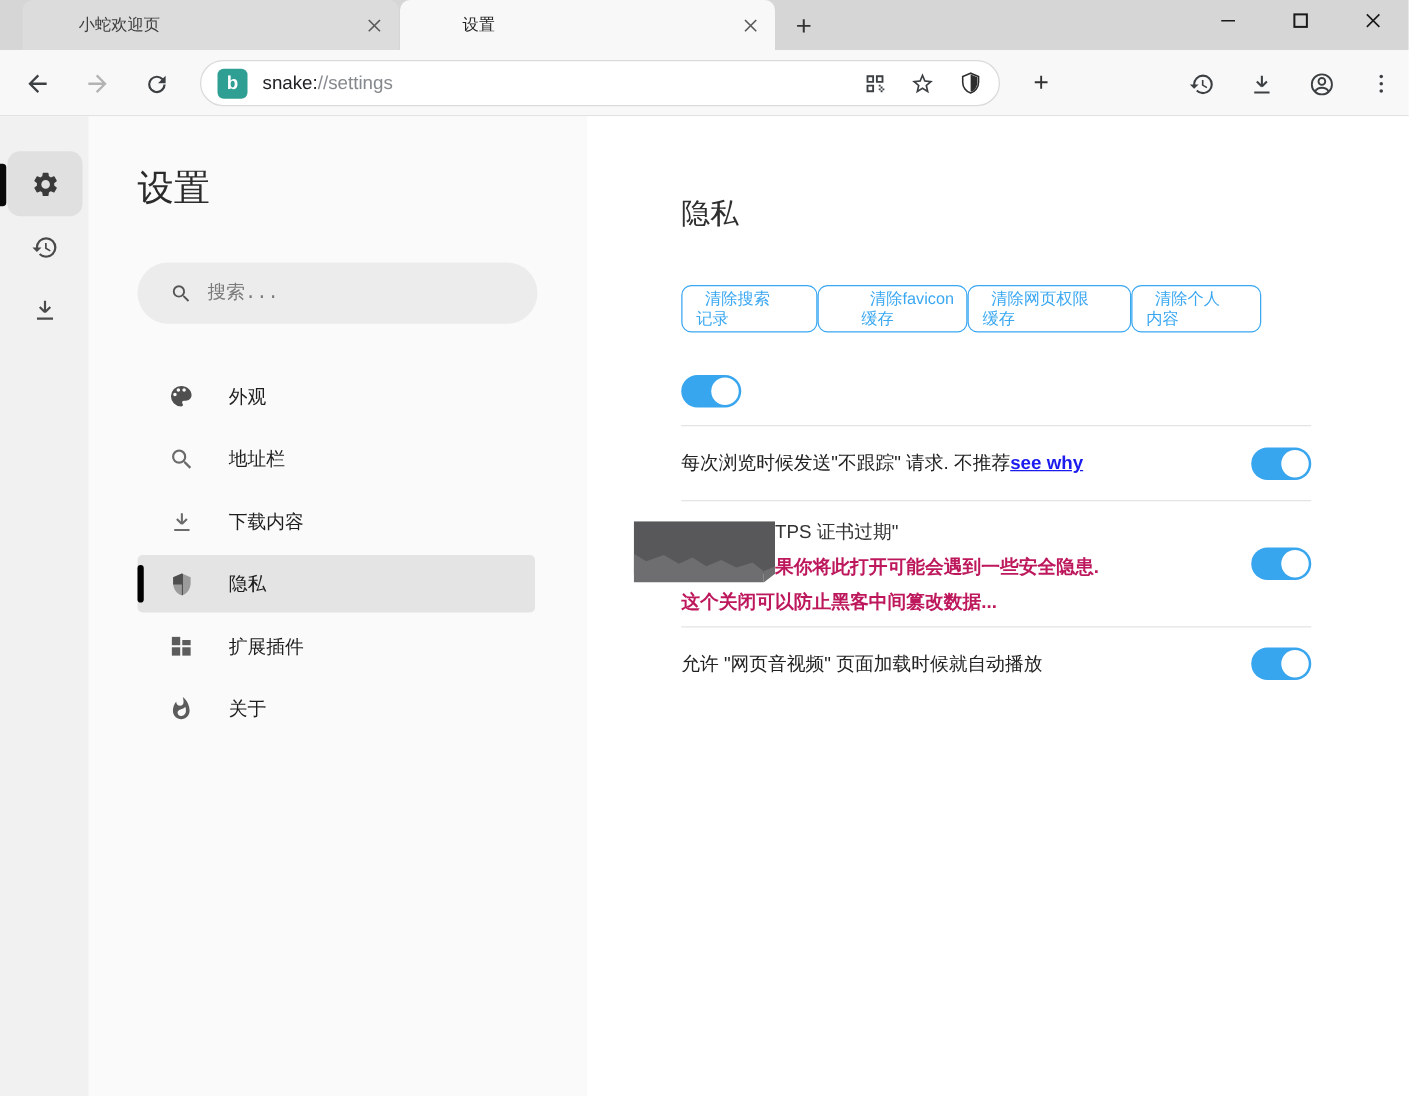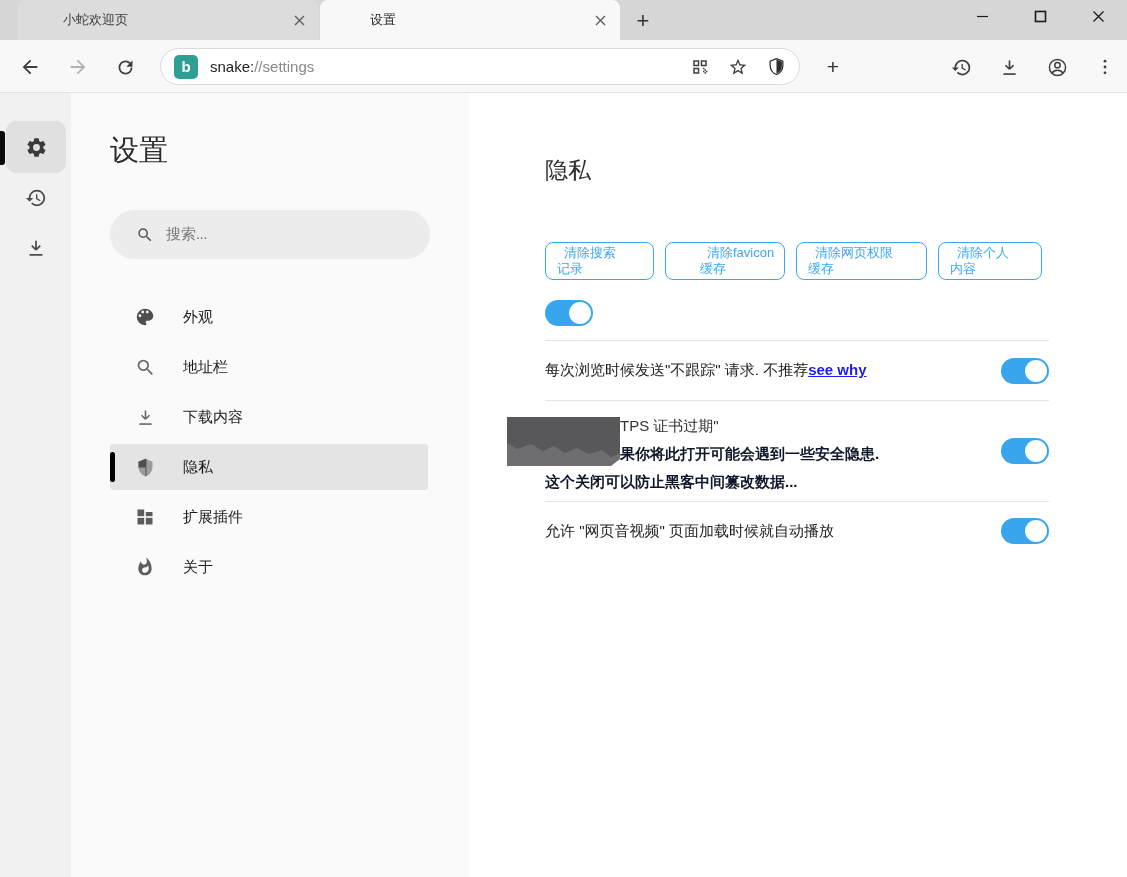--- a/index.html
+++ b/index.html
@@ -36,49 +36,49 @@
   .rail { position:absolute; left:0; top:93px; width:71px; height:784px; background:#f1f1f1; }
   .rail-active-bg { position:absolute; left:6px; top:28px; width:60px; height:52px; background:#e0e0e0; border-radius:10px; }
   .rail-indicator { position:absolute; left:0; top:38px; width:5px; height:34px; background:#0a0a0a; border-radius:0 3px 3px 0; }
   .rail-item { position:absolute; left:16px; width:40px; height:40px; display:flex; align-items:center; justify-content:center; cursor:pointer; }
 
   
   .snav { position:absolute; left:71px; top:93px; width:399px; height:784px; background:#fafafa; }
   .snav-title { position:absolute; left:39px; top:38px; font-size:29px; font-weight:400; color:#2b2b2b; }
   .searchbox { position:absolute; left:39px; top:117px; width:320px; height:49px; background:#ececec; border-radius:25px; display:flex; align-items:center; }
   .searchbox svg { margin-left:26px; }
-  .searchbox input { border:0; outline:0; background:transparent; margin-left:12px; font-size:15px; color:#be185d; width:230px; font-family:Liberation Serif, serif; }
+  .searchbox input { border:0; outline:0; background:transparent; margin-left:12px; font-size:15px; color:#be185d; width:230px; font-family:Liberation Mono, monospace; }
   .searchbox input::placeholder { color:#7a7a7a; }
   .snav-list { position:absolute; left:0; top:199px; width:399px; }
   .snav-item { position:relative; height:50px; display:flex; align-items:center; cursor:pointer; }
   .snav-item .icon { position:absolute; left:62px; width:24px; height:24px; display:flex; align-items:center; justify-content:center; }
   .snav-item .lbl { position:absolute; left:112px; font-size:15px; color:#1d1d1d; }
   .snav-item.selected { margin-left:39px; width:318px; background:#e4e4e4; border-radius:4px; height:46px; margin-top:2px; margin-bottom:2px; }
   .snav-item.selected .icon { left:23px; }
   .snav-item.selected .lbl { left:73px; }
   .sel-bar { position:absolute; left:0; top:8px; width:5px; height:30px; background:#000; border-radius:3px; }
 
   
   .content { position:absolute; left:470px; top:93px; width:657px; height:784px; background:#fff; }
   .heading { position:absolute; left:75px; top:62px; font-size:23px; color:#2f2f2f; }
-  .clear-row { position:absolute; left:75px; top:149px; display:flex; gap:11px; }
+  .clear-row { position:absolute; left:75px; top:135px; display:flex; }
   .clear-btn { border:1px solid #3aa7f1; border-radius:8px; color:#3aa7f1; font-size:13px; line-height:16px; padding:2px 0 2px 11px; height:38px; text-align:left; background:#fff; cursor:pointer; }
   .clear-btn .l1 { display:block; padding-left:7px; }
   .w1{width:109px;} .w2{width:120px;padding-left:34px;} .w3{width:131px;} .w4{width:104px;}
   .rows { position:absolute; left:75px; top:193px; width:504px; }
   .srow { position:relative; display:flex; align-items:center; border-bottom:1px solid #e4e4e4; }
   .srow.last { border-bottom:0; }
   .r1 { height:55px; } .r2 { height:60px; } .r3 { height:101px; } .r4 { height:58px; }
   .srow .txt { font-size:15px; color:#222; flex:1; }
   .lnk { color:#1b1bef; text-decoration:underline; cursor:pointer; }
   .lnk.bold { font-weight:700; }
   .r3 .lines { flex:1; padding-top:6px; }
   .r3 .line { font-size:15px; line-height:28px; color:#333; }
   .r3 .line.ind { margin-left:75px; }
-  .r3 .line.b { font-weight:700; color:#0f172a; }
+  .r3 .line.b { font-weight:700; color:#be185d; }
   .toggle { position:relative; width:48px; height:26px; border-radius:13px; background:#38a5ef; flex:none; cursor:pointer; }
   .toggle .knob { position:absolute; right:2px; top:2px; width:22px; height:22px; border-radius:50%; background:#fff; }
   .redaction { position:absolute; left:37px; top:324px; width:113px; height:49px; pointer-events:none; }
 
   .ic { display:block; }
 </style>
 </head>
 <body>
 
 <div id="app">

